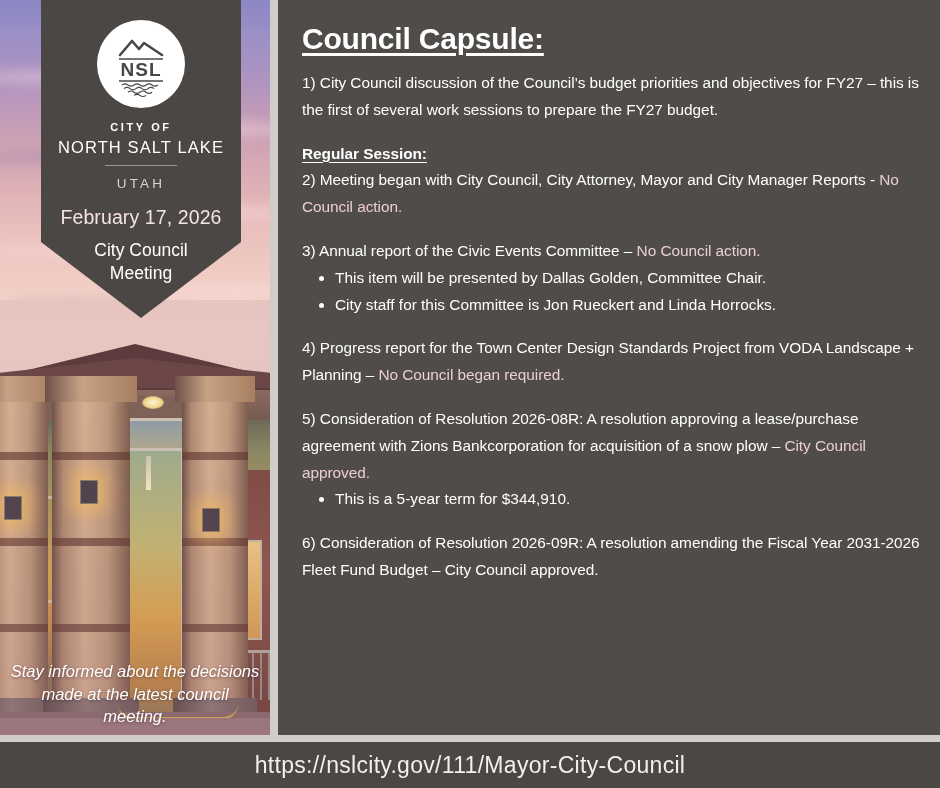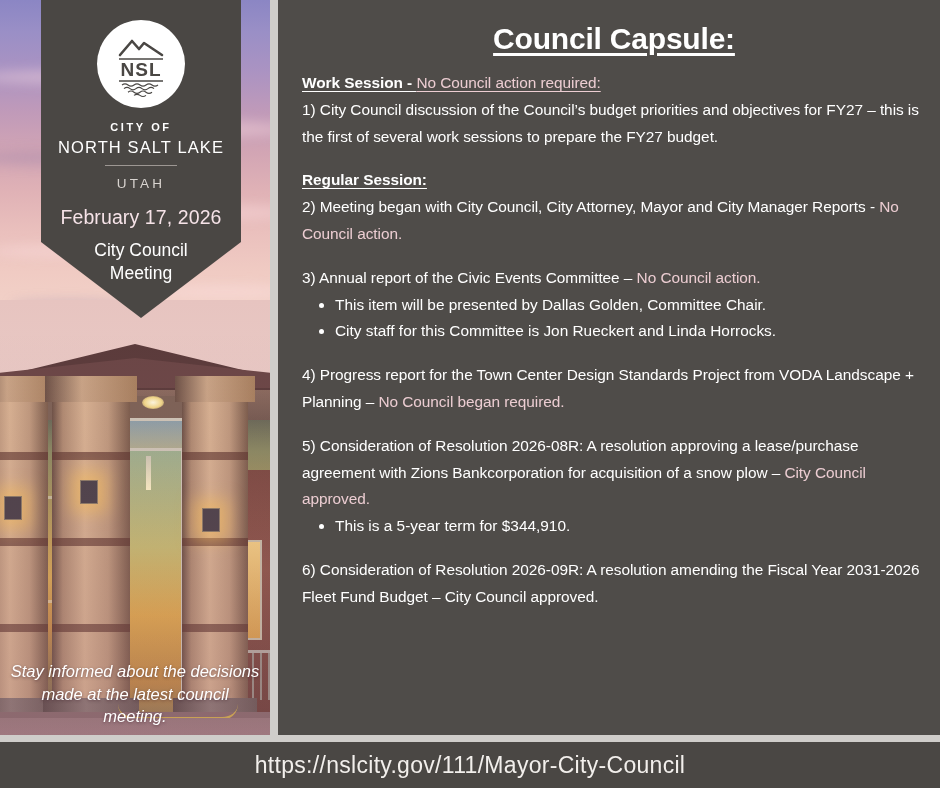--- a/index.html
+++ b/index.html
@@ -213,21 +213,21 @@
   
   #right-panel {
     position:absolute; left:278px; top:0; width:662px; height:735px;
     background:#4f4c49;
     padding:22px 14px 0 24px;
     color:#ffffff;
   }
   #capsule-title {
     font-size:30px; font-weight:bold; text-decoration:underline;
     text-underline-offset:4px; text-decoration-thickness:3px;
-    letter-spacing:-0.2px; margin-bottom:14px;text-align:center;
+    letter-spacing:-0.2px; margin-bottom:14px;
   }
   .block { margin-bottom:0; }
   .line {
     font-size:15.4px; line-height:1.74; letter-spacing:-0.05px;
   }
   .hdr { font-weight:bold; text-decoration:underline; text-underline-offset:3px; }
   .accent { color:#eccdd2; }
   .accent-u { color:#eccdd2; text-decoration:underline; text-underline-offset:3px; }
   ul.bullets { list-style:none; margin:0; padding:0; }
   ul.bullets li {
@@ -348,23 +348,20 @@
 <div id="photo-caption">Stay informed about the decisions made at the latest council meeting.</div>
 
 <div id="v-divider"></div>
 <div id="h-divider"></div>
 
 <div id="right-panel">
 
   <div id="capsule-title">Council Capsule:</div>
 
   <div class="block">
-    <div class="line">
-      <span class="hdr">Work Session - </span><span class="accent-u">No Council action required: </span>
-    </div>
     <div class="line">1)  City Council discussion of the Council’s budget priorities and objectives for FY27 – this is the first of several work sessions to prepare the FY27 budget.</div>
   </div>
 
   <div class="gap"></div>
 
   <div class="block">
     <div class="line hdr">Regular Session:</div>
 
     <div class="line">
       <span>2) Meeting began with City Council, City Attorney, Mayor and City Manager Reports</span><span> - </span><span class="accent">No Council action.</span>

